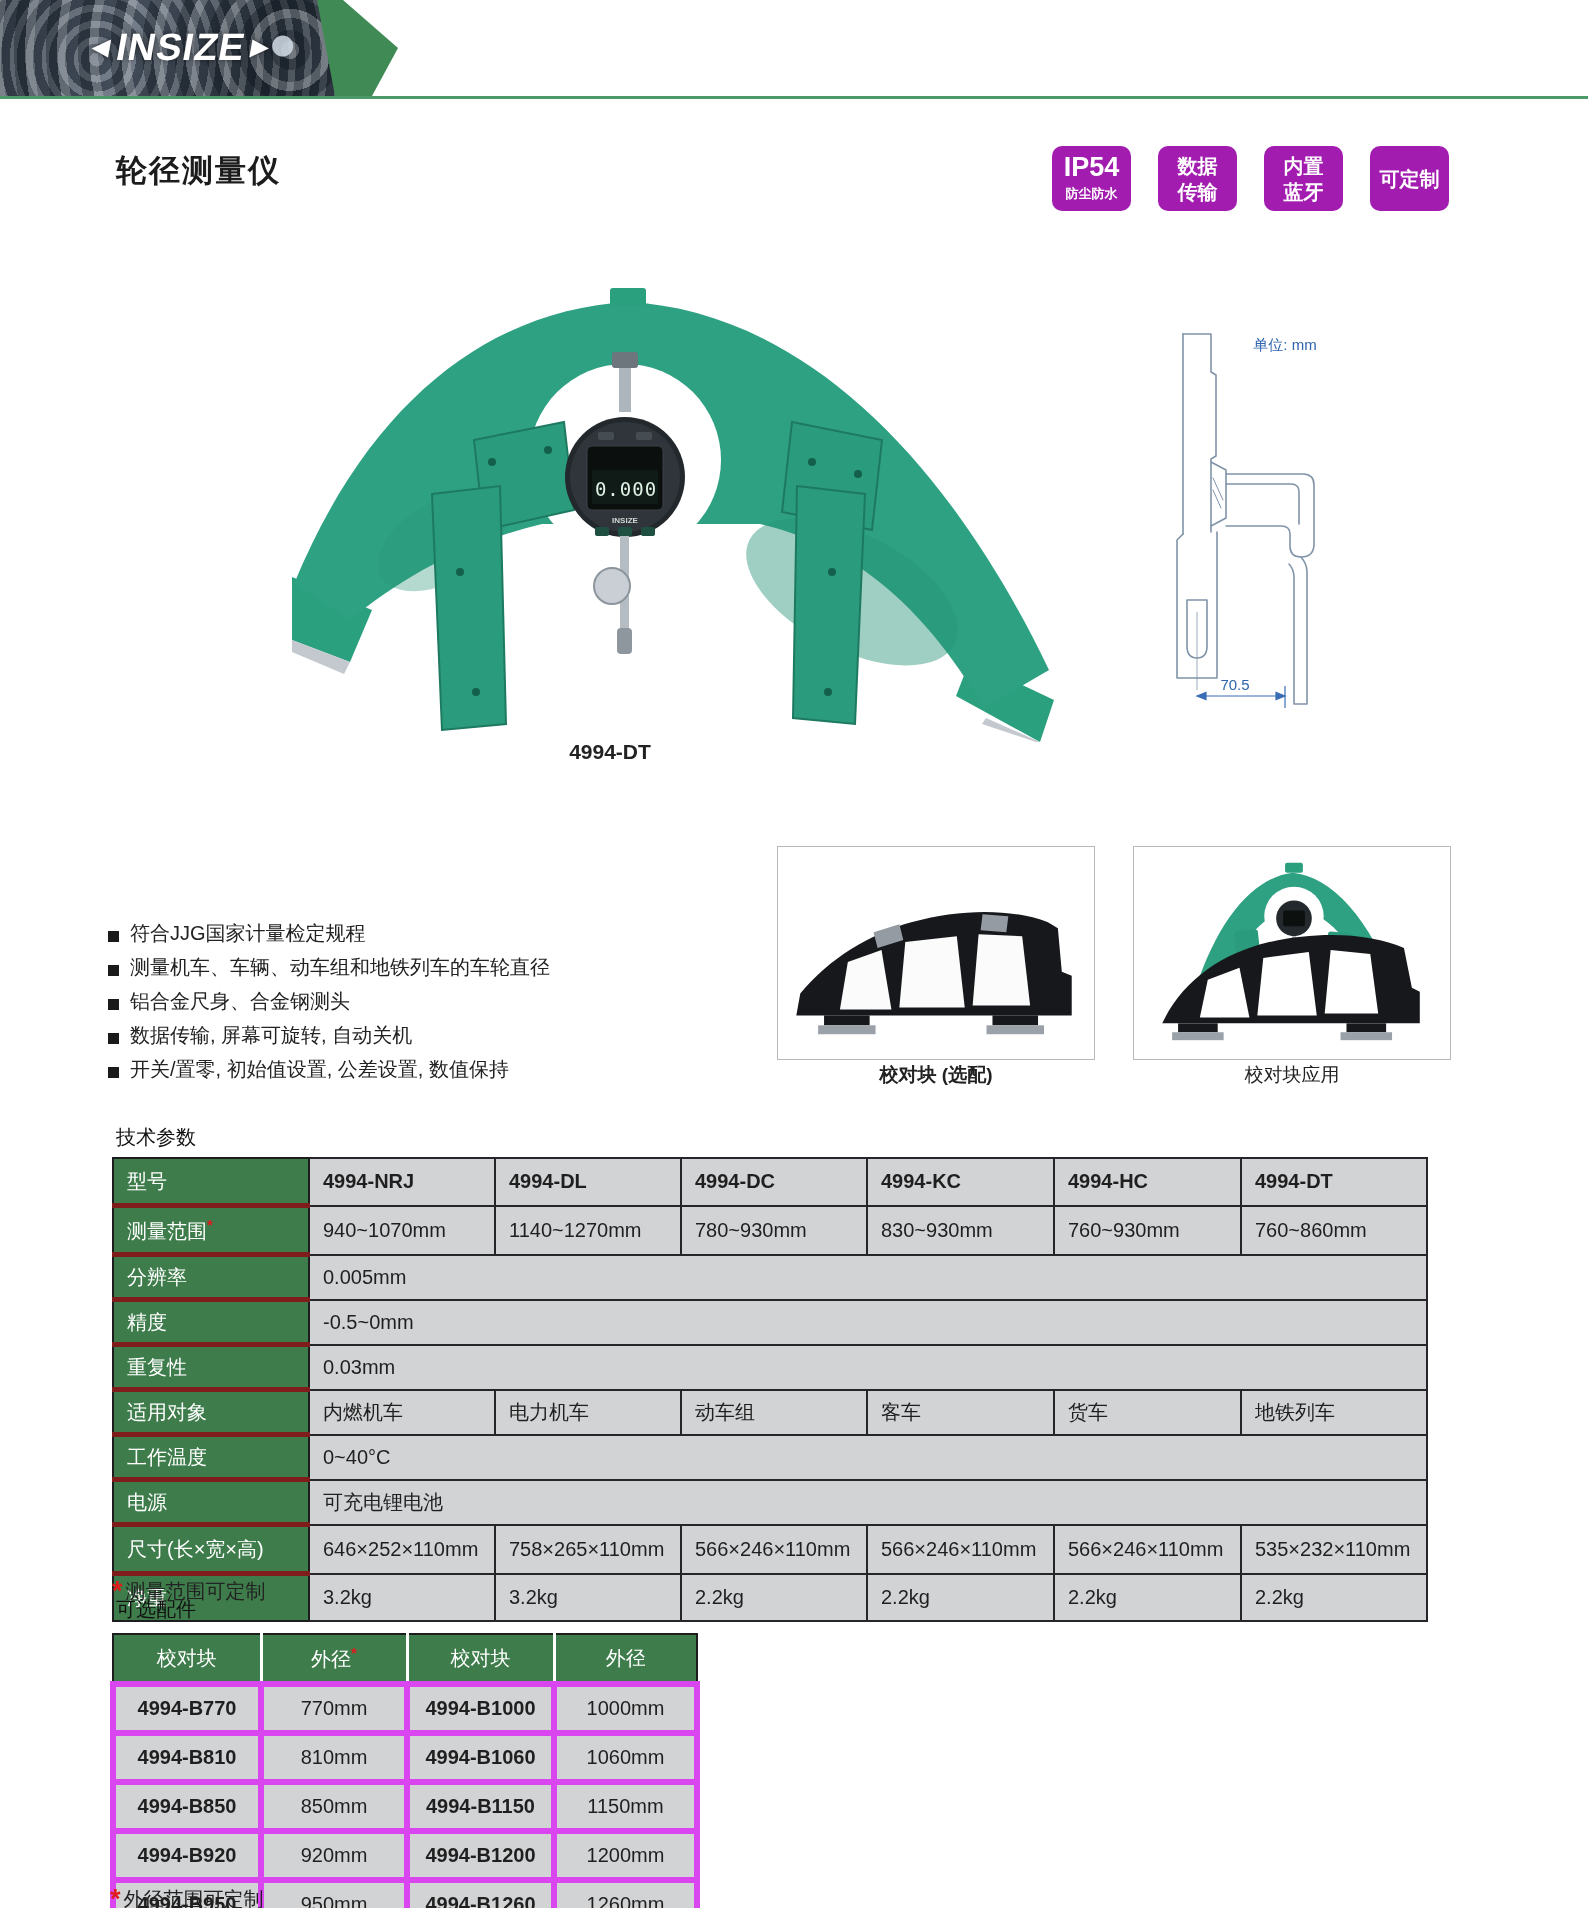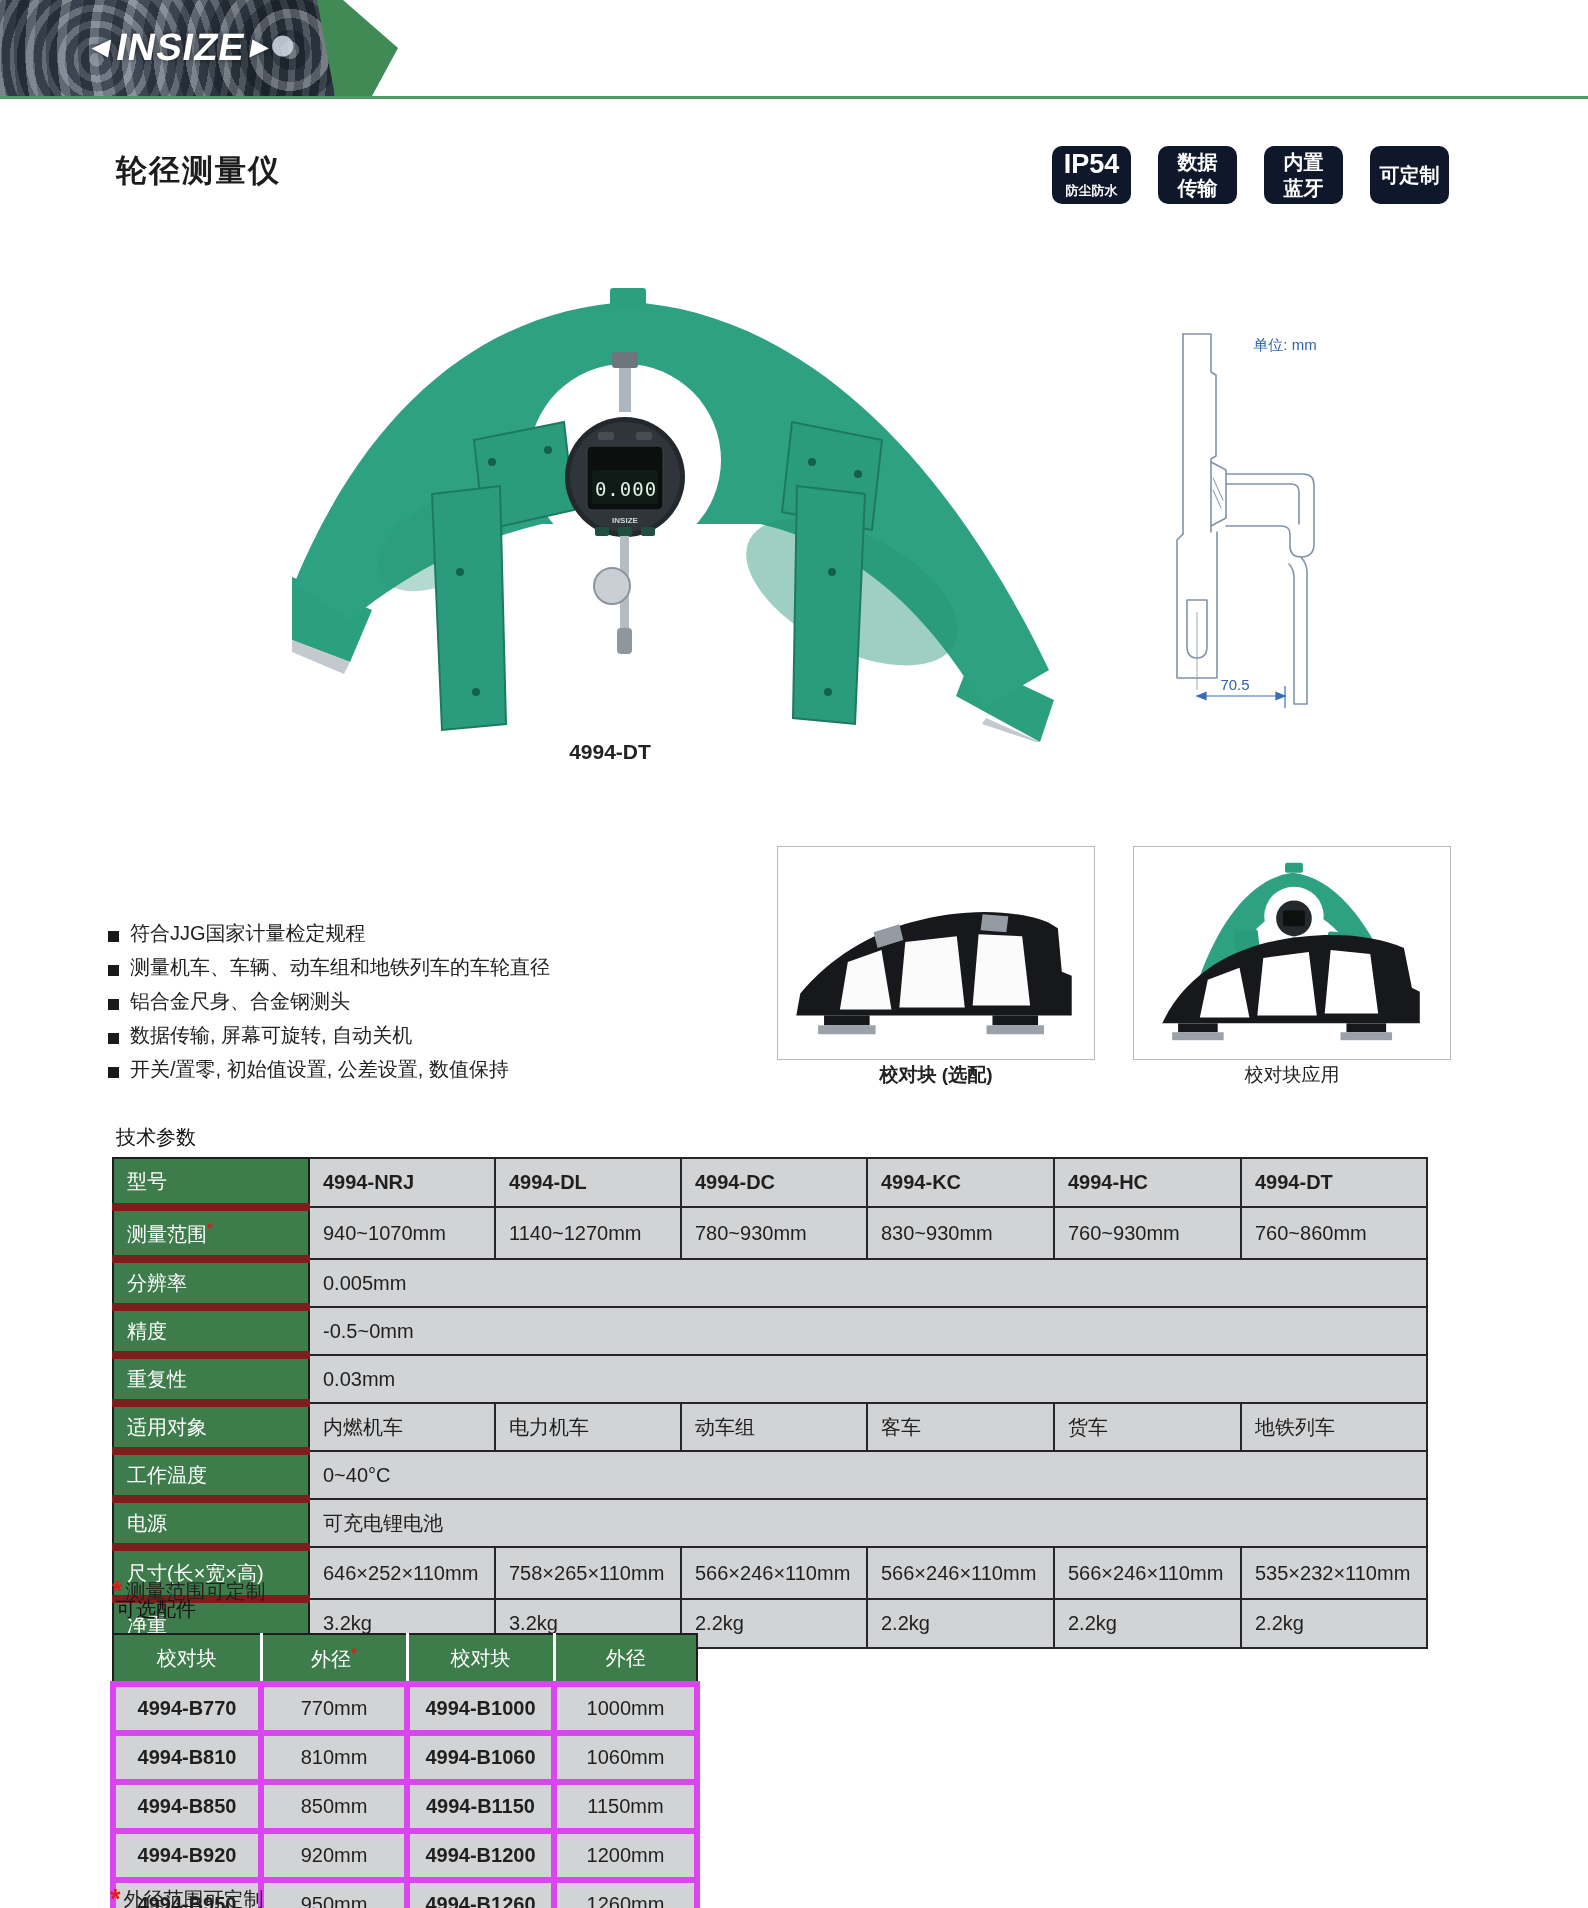--- a/index.html
+++ b/index.html
@@ -19,21 +19,21 @@
     text-shadow:0 0 5px rgba(0,0,0,.55);}
   .logo .arr{font-size:30px;vertical-align:3px;}
   .hdr-chevron{position:absolute;left:312px;top:0;width:108px;height:96px;background:#3f8a55;
     clip-path:polygon(5px 0,31px 0,86px 48px,60px 96px,23px 96px);}
   .hdr-rule{position:absolute;left:0;top:96px;width:1588px;height:3px;background:#4c9a67;}
 
   
   .title{position:absolute;left:116px;top:150px;font-size:31px;font-weight:600;
     color:#1c1c1c;letter-spacing:2px;margin:0;}
   .badges{position:absolute;left:1052px;top:146px;display:flex;gap:27px;}
-  .badge{width:79px;height:58px;background:#0f172a;border-radius:10px;color:#fff;
+  .badge{width:79px;height:65px;background:#a21caf;border-radius:10px;color:#fff;
     display:flex;flex-direction:column;align-items:center;justify-content:center;}
   .b-big{font-size:27px;font-weight:800;line-height:1;}
   .b-sub{font-size:13px;font-weight:700;margin-top:4px;}
   .b-ln{font-size:20px;font-weight:700;line-height:1.3;}
 
   
   .product{position:absolute;left:292px;top:272px;width:762px;height:470px;}
   .model-label{position:absolute;left:420px;top:740px;width:380px;text-align:center;
     font-size:21px;font-weight:700;color:#222;}
   .drawing{position:absolute;left:1173px;top:328px;width:202px;height:392px;}
@@ -55,21 +55,21 @@
 
   
   .sec-title{position:absolute;font-size:20px;color:#111;font-weight:500;}
   .spec-title{left:116px;top:1124px;}
   .acc-title{left:116px;top:1596px;}
 
   table{border-collapse:collapse;table-layout:fixed;}
   .spec{position:absolute;left:112px;top:1157px;width:1314px;font-size:20px;}
   .spec td{padding:0 0 0 13px;vertical-align:middle;}
   .spec td.lbl{background:#3e7d4b;color:#fff;border-left:2px solid #1d1d20;
-    border-right:2px solid #1d1d20;border-bottom:8px solid #7f1d1d;border-top:none;}
+    border-right:2px solid #1d1d20;border-bottom:5px solid #7f1d1d;border-top:none;}
   .spec tr:first-child td.lbl{border-top:2px solid #1d1d20;}
   .spec tr:last-child td.lbl{border-bottom:2px solid #1d1d20;}
   .spec td.dat{background:#d2d3d5;border:2px solid #26262a;color:#1f1f1f;}
   .spec td.hd{font-weight:700;}
   .spec tr.rA td{height:44px;} .spec tr.rB td{height:40px;}
   .lbl sup{color:#e01b1b;font-size:15px;font-weight:700;}
 
   .acc{position:absolute;left:110px;top:1633px;width:584px;font-size:20px;text-align:center;}
   .acc th{background:#3e7d4b;color:#fff;font-weight:500;height:44px;
     border-right:3px solid #fff;border-bottom:3px solid #fff;border-top:2px solid #1d1d20;}

